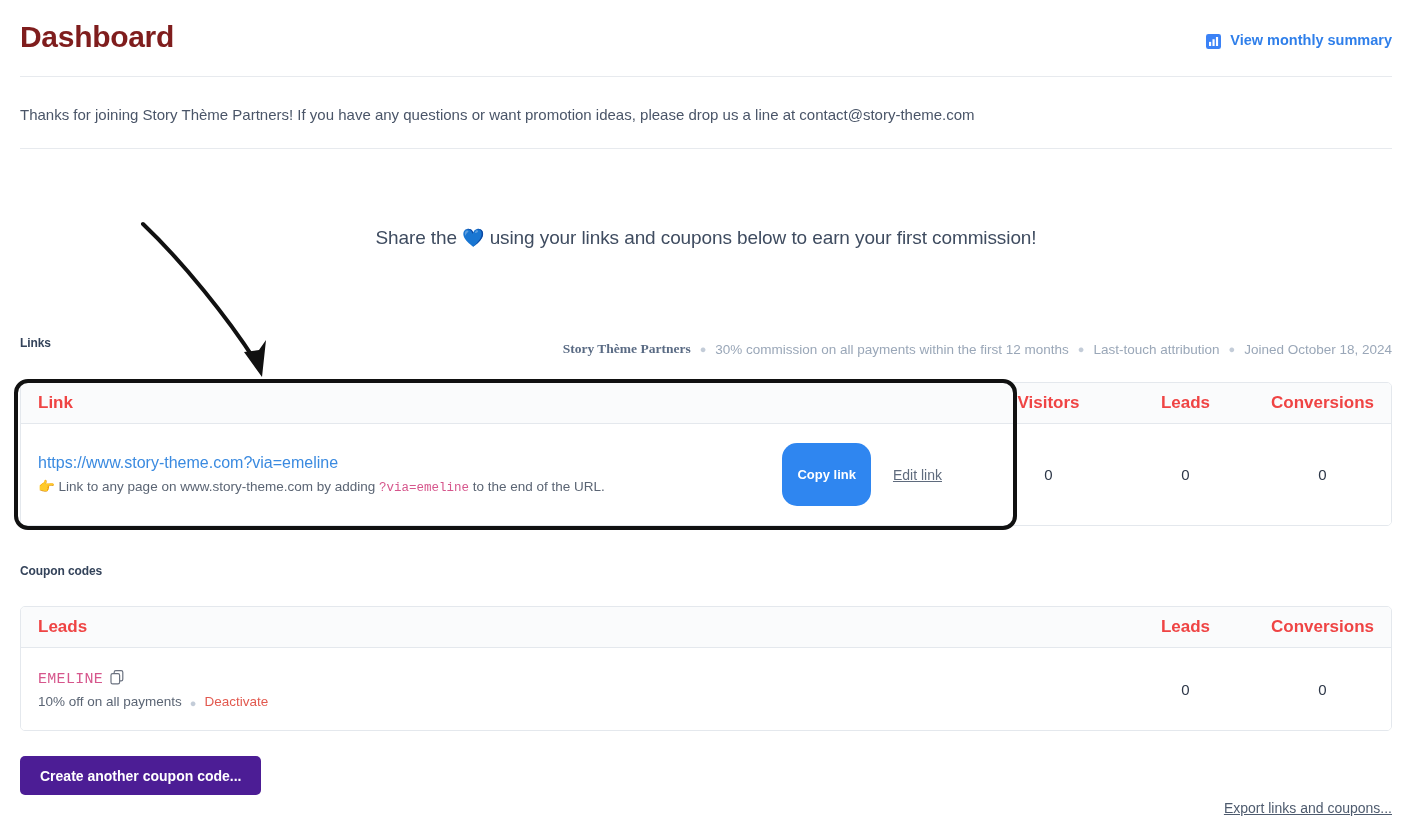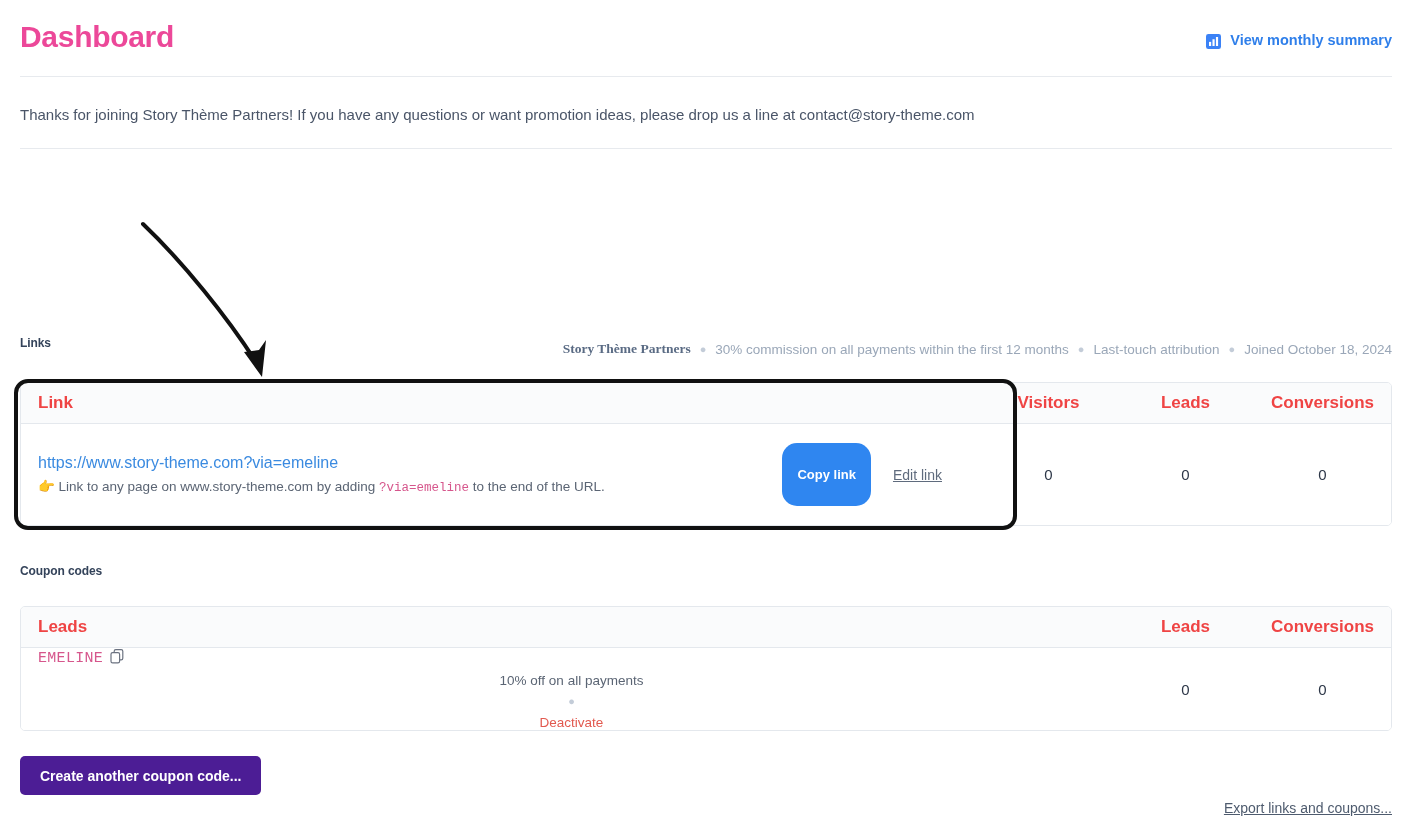--- a/index.html
+++ b/index.html
@@ -12,21 +12,21 @@
     overflow: hidden;
   }
   .page { position: relative; width: 1412px; height: 838px; }
 
   
   .header-row {
     position: absolute; left: 20px; top: 22px; width: 1372px;
     display: flex; align-items: baseline; justify-content: space-between;
   }
   .page-title {
-    font-size: 30px; font-weight: bold; color: #ec4899;
+    font-size: 30px; font-weight: bold; color: #7f1d1d;
     letter-spacing: -0.3px; line-height: 1;
   }
   .monthly-summary {
     display: flex; align-items: center; gap: 9px;
     color: #2f7fea; font-size: 14.5px; font-weight: bold;
     cursor: pointer; white-space: nowrap;
   }
   .bar-chart-icon { display: block; width: 15px; height: 15px; position: relative; top: 2px;}
 
   .rule {
@@ -126,21 +126,21 @@
     cursor: pointer; white-space: nowrap;
   }
 
   
   .coupon-code-line { display: flex; align-items: center; gap: 7px; margin-bottom: 5px; }
   .coupon-code {
     font-family: "Liberation Mono", "DejaVu Sans Mono", monospace;
     font-size: 15px; color: #d6568c; letter-spacing: 0.3px;
   }
   .copy-icon { cursor: pointer; display: block; }
-  .coupon-sub { display: flex; align-items: center; gap: 8px; font-size: 13.5px; color: #5b6574; flex-direction: column; }
+  .coupon-sub { display: flex; align-items: flex-end; gap: 8px; font-size: 13.5px; color: #5b6574; }
   .deactivate { color: #e2594f; cursor: pointer; }
 
   
   .create-btn {
     position: absolute; left: 20px; top: 756px;
     background: #4c1d95; color: #fff; border: none;
     border-radius: 5px; padding: 0 20px; height: 39px;
     font-size: 14px; font-weight: bold; cursor: pointer;
     font-family: "Liberation Sans", sans-serif;
   }
@@ -177,20 +177,23 @@
       <span>View monthly summary</span>
     </div>
   </div>
 
   <div class="rule" id="rule-top"></div>
 
   <div class="intro-text">Thanks for joining Story Thème Partners! If you have any questions or want promotion ideas, please drop us a line at contact@story-theme.com</div>
 
   <div class="rule" id="rule-bottom"></div>
 
+  <div class="share-headline">
+    <span>Share the </span><span class="heart">💙</span><span> using your links and coupons below to earn your first commission!</span>
+  </div>
 
   <svg class="arrow-anno" viewBox="0 0 1412 838">
     <path d="M143,224 C183,262 228,318 256,362" stroke="#111111" stroke-width="4" fill="none" stroke-linecap="round"></path>
     <path d="M262,377 L244,352 L259,350 L266,340 Z" fill="#111111"></path>
   </svg>
 
   <div class="section-title" id="links-title">Links</div>
 
   <div class="links-meta">
     <span class="program">Story Thème Partners</span>

